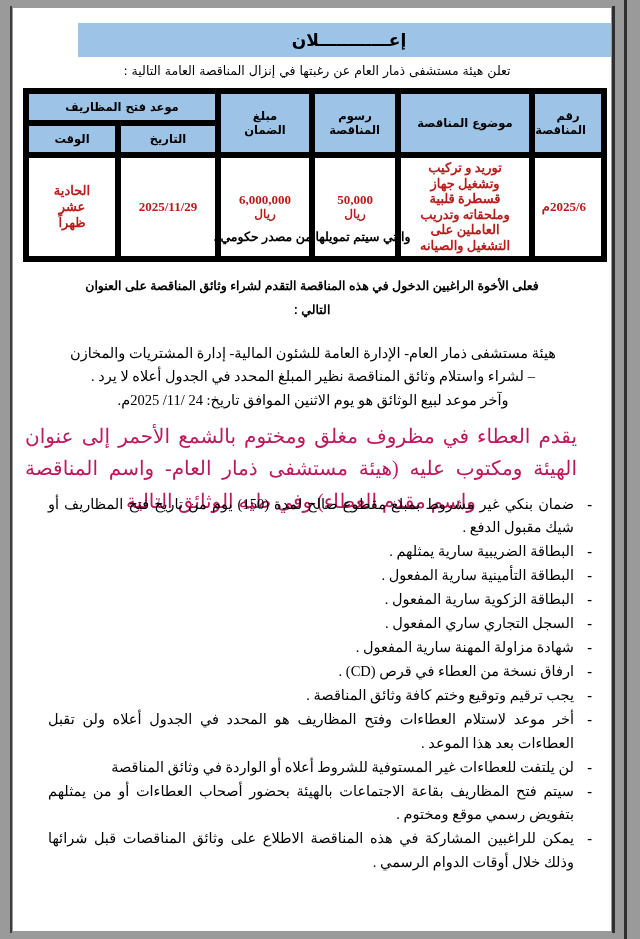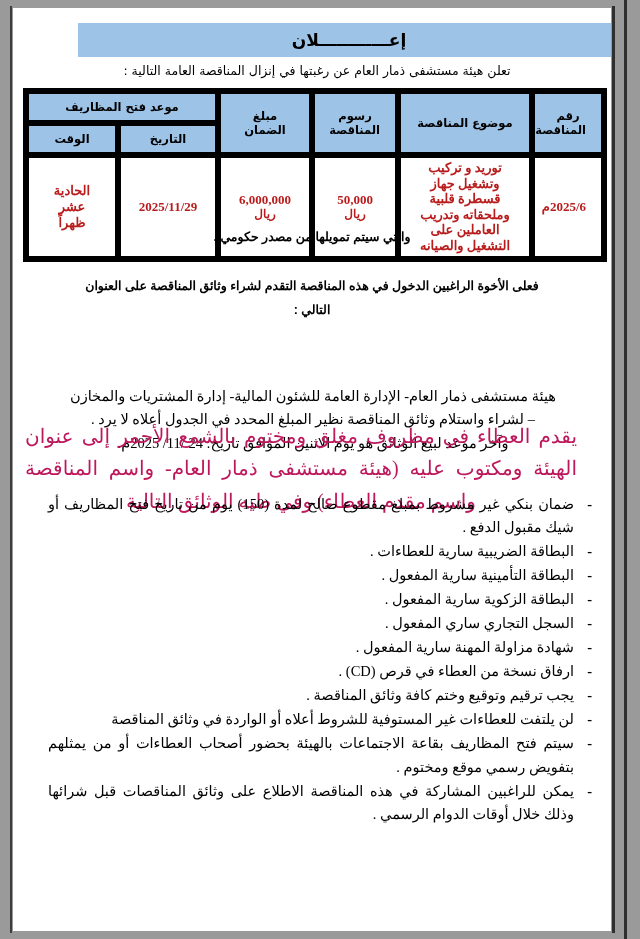--- a/index.html
+++ b/index.html
@@ -163,21 +163,21 @@
   .body-block {
     position: absolute;
     left: 30px;
     width: 540px;
     font-family: "Liberation Serif", "DejaVu Serif", serif;
     font-size: 14.5px;
     color: #000;
     line-height: 1.62;
     text-align: center;
   }
-  #addr-block { top: 334px; margin-top: 43px; }
+  #addr-block { top: 334px; }
   .addr-line { display: block; }
 
   #offer-block {
     position: absolute;
     left: 12px;
     width: 552px;
     top: 412px;
     font-family: "Liberation Serif", "DejaVu Serif", serif;
     font-size: 20px;
     color: #be185d;
@@ -284,26 +284,27 @@
     <div class="body-block" id="addr-block">
       <span class="addr-line">هيئة مستشفى ذمار العام- الإدارة العامة للشئون المالية- إدارة المشتريات والمخازن</span>
       <span class="addr-line">– لشراء واستلام وثائق المناقصة نظير المبلغ المحدد في الجدول أعلاه لا يرد .</span>
       <span class="addr-line">وآخر موعد لبيع الوثائق هو يوم الاثنين الموافق  تاريخ: 24 /11/ 2025م.</span>
     </div>
 
     <div id="offer-block">يقدم العطاء في  مظروف مغلق ومختوم بالشمع الأحمر إلى عنوان الهيئة ومكتوب عليه (هيئة مستشفى ذمار العام- واسم المناقصة واسم مقدم العطاء) وفي طيه الوثائق التالية</div>
 
     <ul class="docs">
       <li class="wrap2">ضمان بنكي غير مشروط بمبلغ مقطوع صالح لمدة (150) يوم من تاريخ فتح المظاريف أو شيك مقبول الدفع .</li>
-      <li class="short">البطاقة الضريبية سارية للعطاءات .</li>
+      <li class="short">البطاقة الضريبية سارية يمثلهم .</li>
       <li class="short">البطاقة التأمينية سارية المفعول .</li>
       <li class="short">البطاقة الزكوية سارية المفعول .</li>
       <li class="short">السجل التجاري ساري المفعول .</li>
       <li class="short">شهادة مزاولة المهنة سارية المفعول .</li>
       <li class="short">ارفاق نسخة من العطاء في قرص (CD) .</li>
       <li class="short">يجب ترقيم وتوقيع وختم كافة وثائق المناقصة .</li>
+      <li class="wrap2">أخر موعد لاستلام العطاءات وفتح المظاريف هو المحدد في الجدول أعلاه ولن تقبل العطاءات بعد هذا الموعد .</li>
       <li class="short">لن يلتفت للعطاءات غير المستوفية للشروط أعلاه أو الواردة في وثائق المناقصة</li>
       <li class="wrap2">سيتم فتح المظاريف بقاعة الاجتماعات بالهيئة بحضور أصحاب العطاءات أو من يمثلهم بتفويض رسمي موقع ومختوم .</li>
       <li class="wrap2">يمكن للراغبين المشاركة في هذه المناقصة الاطلاع على وثائق المناقصات قبل شرائها وذلك خلال أوقات الدوام الرسمي .</li>
     </ul>
 
   </div>
 </div>
 
 </body></html>

